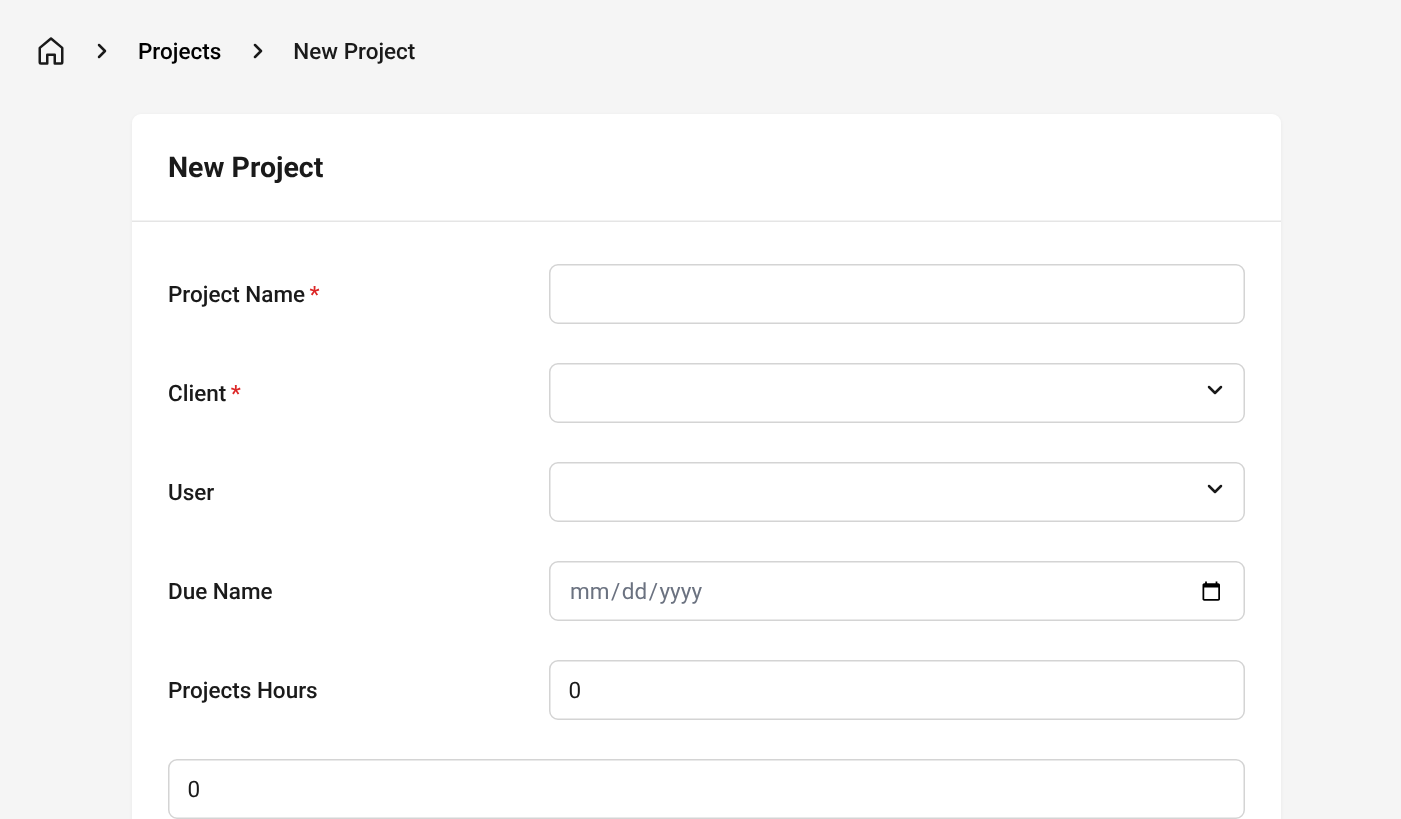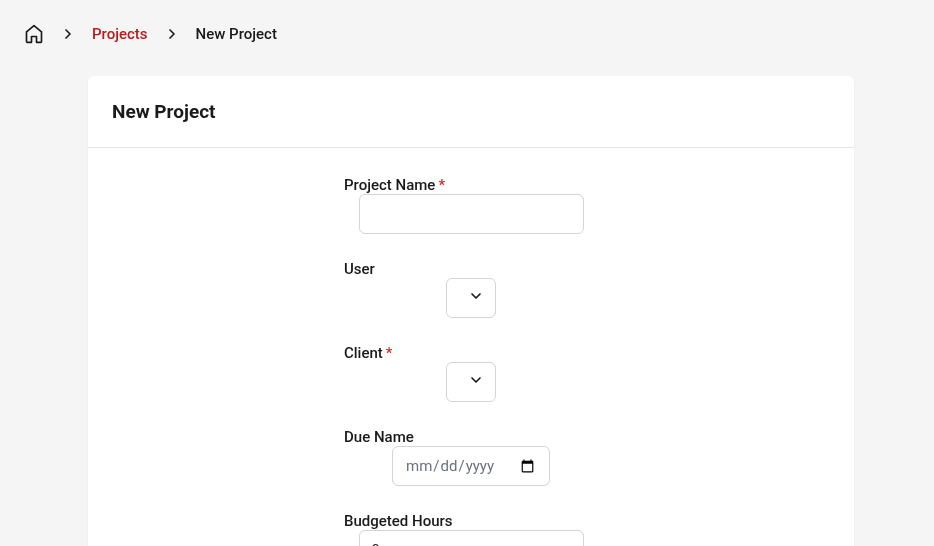--- a/index.html
+++ b/index.html
@@ -29,21 +29,21 @@
       height: 20px;
       cursor: pointer;
     }
     .chevron {
       display: flex;
       align-items: center;
     }
     .breadcrumb-link {
       font-size: 15px;
       font-weight: 500;
-      color: #b91c1c;
+      color: #000000;
       cursor: pointer;
     }
     .breadcrumb-current {
       font-size: 15px;
       font-weight: 500;
       color: #1a1a1a;
     }
     .card {
       background: #ffffff;
       margin: 8px 80px 0 88px;
@@ -59,21 +59,20 @@
       font-weight: 700;
       color: #1a1a1a;
     }
     .form-body {
       padding: 28px 24px 24px 24px;
     }
     .form-row {
       display: flex;
       align-items: center;
       margin-bottom: 26px;
-      flex-direction: column;
     }
     .form-label {
       width: 254px;
       font-size: 15px;
       font-weight: 500;
       color: #1a1a1a;
       flex-shrink: 0;
     }
     .required {
       color: #dc2626;
@@ -164,37 +163,37 @@
       <label class="form-label">
         <span>Project Name</span><span class="required">*</span>
       </label>
       <div class="form-control-wrapper">
         <input type="text" class="form-input" value="" style="">
       </div>
     </div>
 
     <div class="form-row">
       <label class="form-label">
-        <span>User</span>
+        <span>Client</span><span class="required">*</span>
       </label>
       <div class="form-control-wrapper">
         <select class="form-select">
           <option></option>
         </select>
         <span class="select-chevron">
           <svg width="16" height="16" viewBox="0 0 24 24" fill="none" stroke="#1a1a1a" stroke-width="2.5" stroke-linecap="round" stroke-linejoin="round">
             <polyline points="6 9 12 15 18 9"></polyline>
           </svg>
         </span>
       </div>
     </div>
 
     <div class="form-row">
       <label class="form-label">
-        <span>Client</span><span class="required">*</span>
+        <span>User</span>
       </label>
       <div class="form-control-wrapper">
         <select class="form-select">
           <option></option>
         </select>
         <span class="select-chevron">
           <svg width="16" height="16" viewBox="0 0 24 24" fill="none" stroke="#1a1a1a" stroke-width="2.5" stroke-linecap="round" stroke-linejoin="round">
             <polyline points="6 9 12 15 18 9"></polyline>
           </svg>
         </span>
@@ -205,21 +204,21 @@
       <label class="form-label">
         <span>Due Name</span>
       </label>
       <div class="form-control-wrapper">
         <input type="date" class="form-date" placeholder="dd/mm/yyyy" style="">
       </div>
     </div>
 
     <div class="form-row">
       <label class="form-label">
-        <span>Budgeted Hours</span>
+        <span>Projects Hours</span>
       </label>
       <div class="form-control-wrapper">
         <input type="text" class="form-input" value="0" style="">
       </div>
     </div>
 
     <div class="form-row">
       <div class="form-control-wrapper">
         <input type="text" class="form-input" value="0" style="">
       </div>

